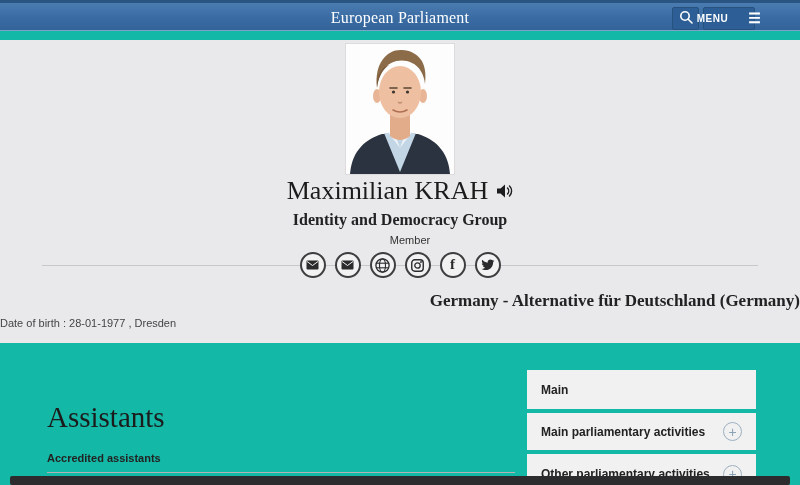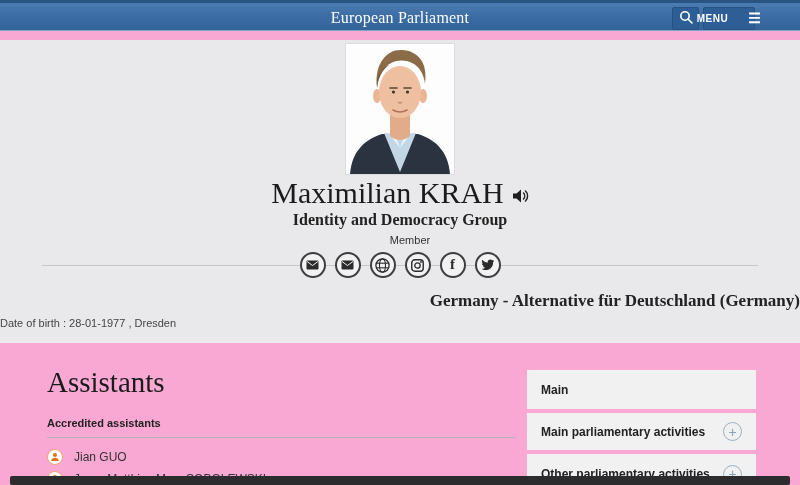--- a/index.html
+++ b/index.html
@@ -1,20 +1,20 @@
 <!DOCTYPE html>
 <html><head>
 <meta charset="utf-8">
 <style>
   * { margin: 0; padding: 0; box-sizing: border-box; }
   html,body { background: #fff; }
   body { font-family: "Liberation Sans", sans-serif; }
   .page {
     position: relative; width: 800px; height: 485px;
-    background: #f9a8d4; overflow: hidden; margin: 0 auto;
+    background: #14b8a6; overflow: hidden; margin: 0 auto;
   }
 
   
   .topbar {
     position: absolute; top: 0; left: 0; width: 800px; height: 31px;
     background: linear-gradient(#4a7cb2 0%, #3a6ca3 55%, #32649a 100%);
     border-top: 3px solid #2a5583;
     border-bottom: 1px solid #7ea3c6;
   }
   .topbar-title {
@@ -37,21 +37,21 @@
     position: absolute; top: 40px; left: 0; width: 800px; height: 303px;
     background: #e9e9eb;
   }
   .photo {
     position: absolute; left: 345px; top: 3px; width: 110px; height: 132px;
     background: #fdfdfd; border: 1px solid #dcdcde;
   }
   .photo svg { display: block; }
   .name-row {
     position: absolute; top: 136px; left: 0; right: 0; text-align: center;
-    font-family: "Liberation Serif", serif; font-size: 30px; color: #1b1b1b;
+    font-family: "Liberation Serif", serif; font-size: 26px; color: #1b1b1b;
   }
   .speaker { display: inline-block; vertical-align: middle; margin-left: 8px; margin-top: -4px; cursor: pointer; }
   .group-row {
     position: absolute; top: 171px; left: 0; right: 0; text-align: center;
     font-family: Liberation Serif, serif; font-size: 16px; font-weight: bold; color: #222;
   }
   .member-row {
     position: absolute; top: 194px; left: 0; right: 0; text-align: center;
     font-size: 11px; color: #333; padding-left: 20px;
   }
@@ -78,21 +78,21 @@
     font-family: "Liberation Serif", serif; font-size: 17px; font-weight: 600; color: #222;
   }
   .dob-row {
     position: absolute; top: 277px; left: 0; right: 0; text-align: left;
     font-size: 11px; color: #444;
   }
 
   
   .assistants { position: absolute; left: 47px; top: 366px; width: 468px; }
   .assistants-title {
-    font-family: "Liberation Serif", serif; font-size: 29px; font-weight: 400; color: #1b1b1b;
+    font-family: "Liberation Serif", serif; font-size: 29px; font-weight: 400; color: #1b1b1b; margin-top: 35px;
   }
   .assistants-sub { margin-top: 18px; font-size: 11px; font-weight: bold; color: #222; }
   .assistants-divider { margin-top: 8px; width: 468px; height: 1px; background: #b3b3b5; }
   .assistant-rows { margin-top: 8px; }
   .assistant-row { display: flex; align-items: center; height: 22px; gap: 11px; }
   .person-badge {
     width: 16px; height: 16px; border-radius: 50%;
     border: 1px solid #eba76b; background: #fff;
     display: flex; align-items: center; justify-content: center; flex: 0 0 auto;
   }

